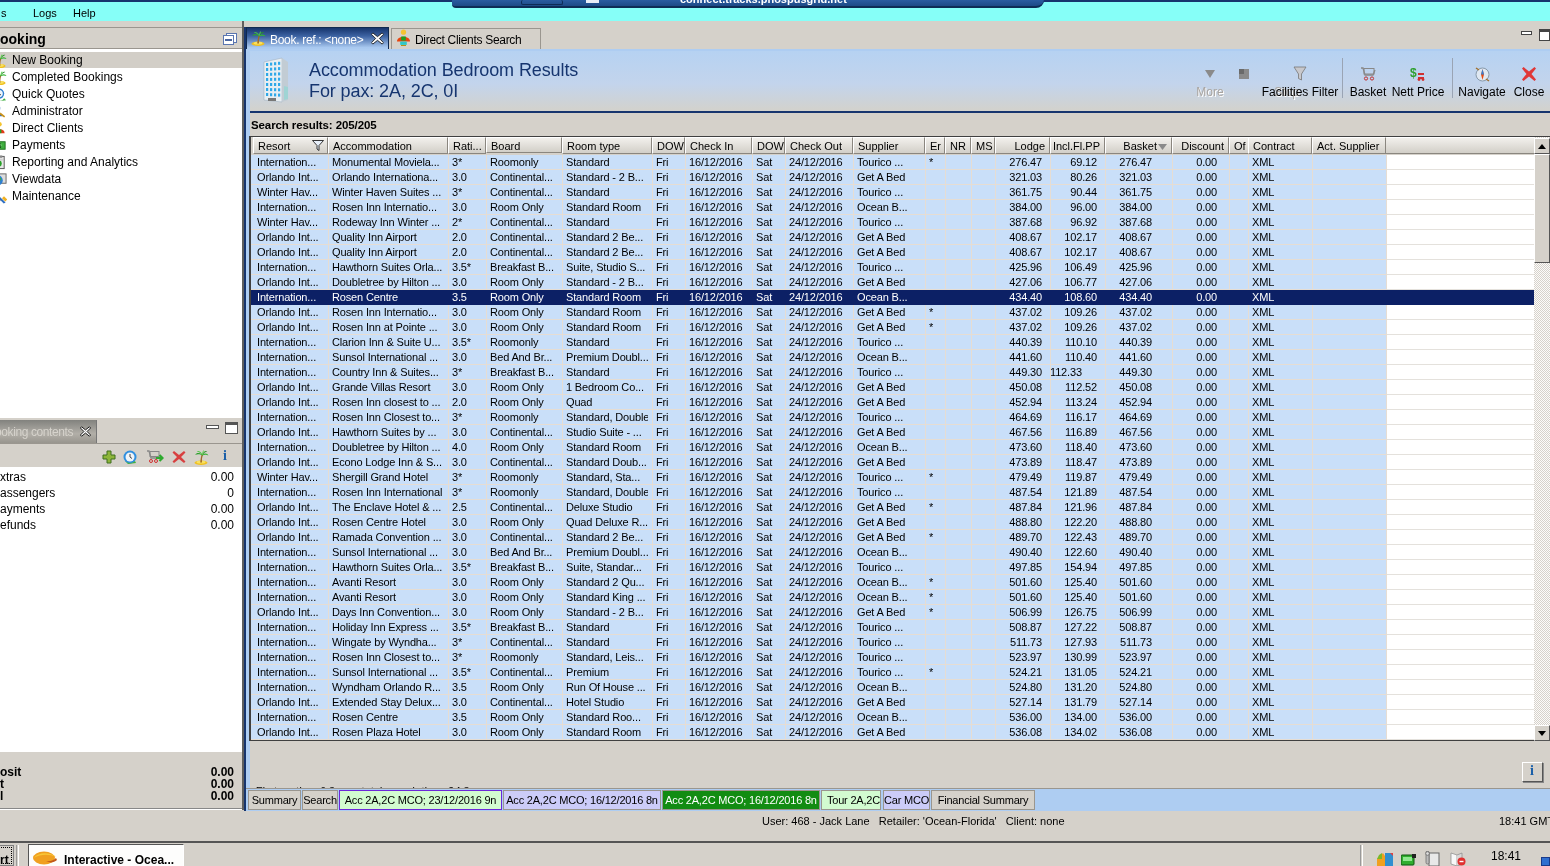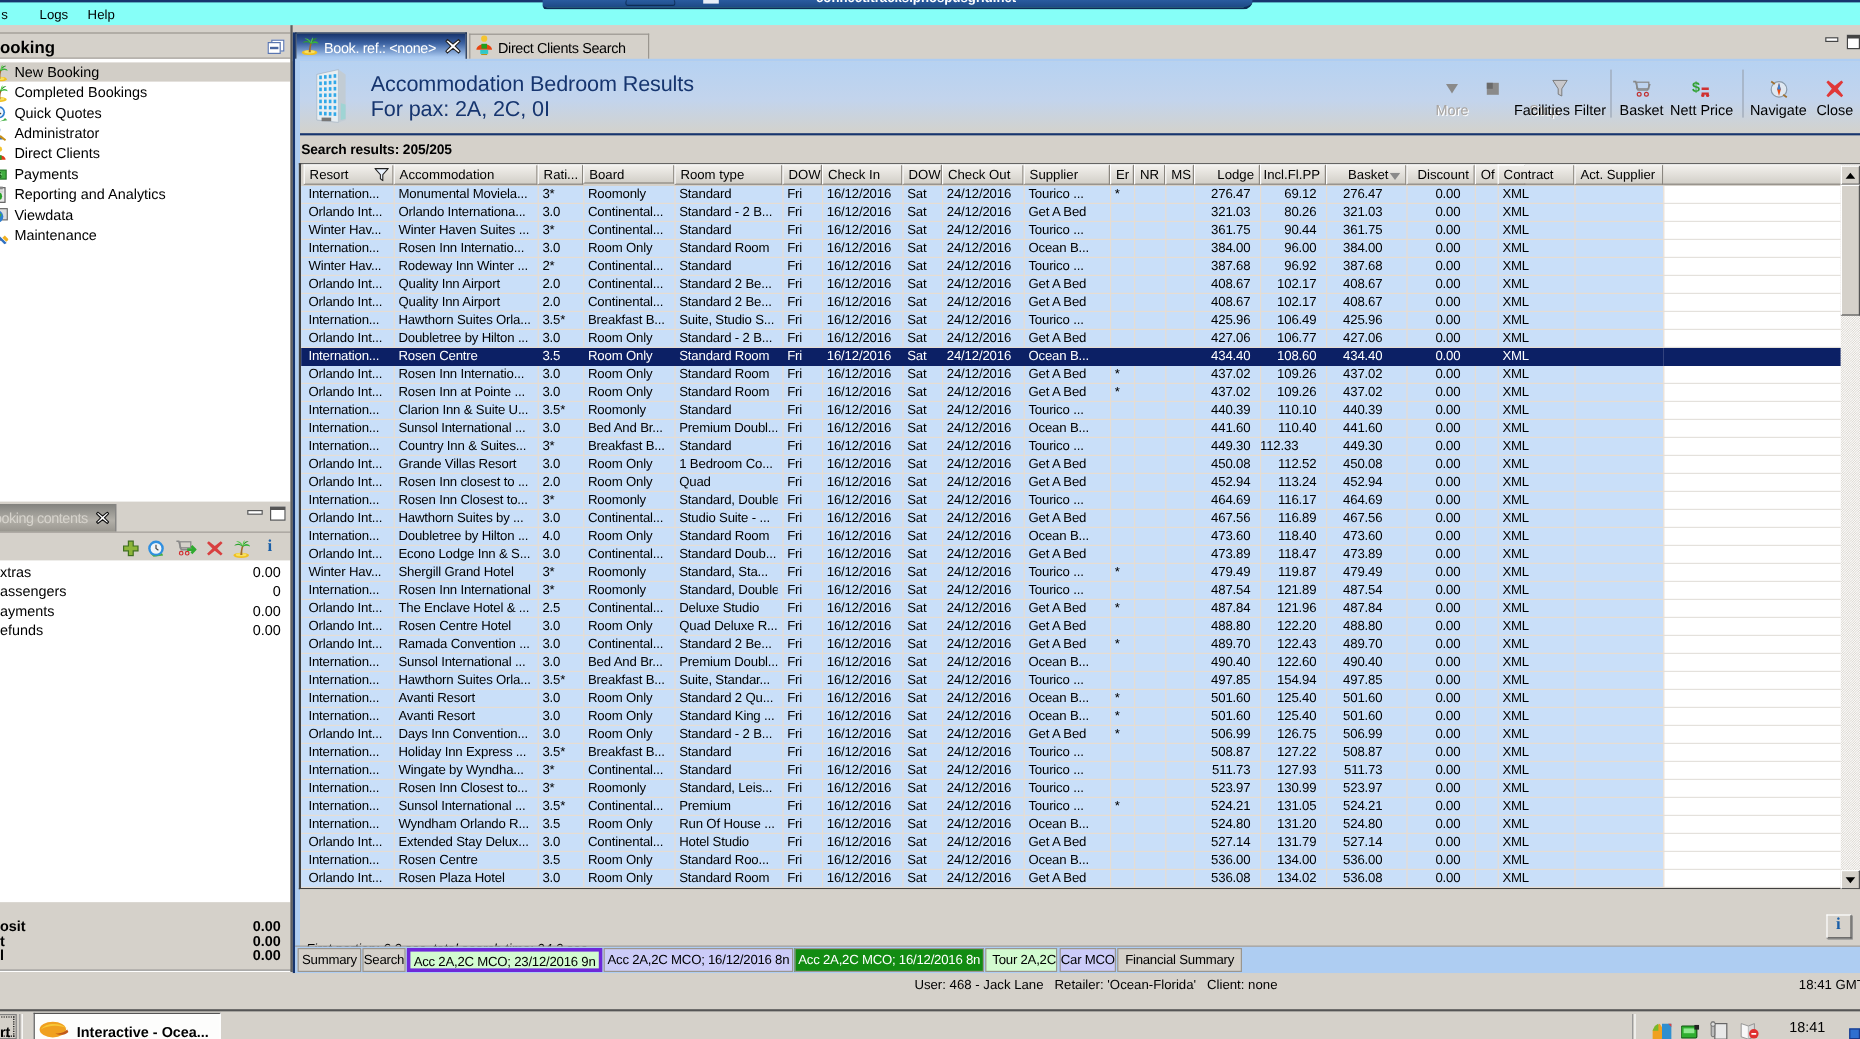--- a/index.html
+++ b/index.html
@@ -1111,21 +1111,21 @@
 <div class="abs" style="left:1534px;top:725px;width:16px;height:16px;background:#d5d1ca;border:1px solid #fff;border-right-color:#555;border-bottom-color:#555;"></div>
 <div class="abs" style="left:1538px;top:731px;width:0;height:0;border-left:4px solid transparent;border-right:4px solid transparent;border-top:5px solid #000;"></div>
 <div class="abs" style="left:250px;top:741px;width:1300px;height:48px;background:#d5d1ca;"></div>
 <div class="abs" style="left:255px;top:785px;font-size:11px;color:#000;font-style:italic;">First portion: 6.3 sec, total search time: 24.3 sec</div>
 <div class="abs" style="left:1522px;top:762px;width:21px;height:20px;background:#d5d1ca;border:1px solid #fff;border-right-color:#555;border-bottom-color:#555;box-shadow:1px 1px 0 #888;"></div>
 <div class="abs" style="left:1530px;top:763px;font-size:14px;font-weight:bold;color:#1a5fa8;font-family:'Liberation Serif',serif;">i</div>
 <div class="abs" style="left:246px;top:788px;width:1304px;height:1px;background:#9a968f;"></div>
 <div class="abs" style="left:246px;top:789px;width:1304px;height:22px;background:#aecdf2;"></div>
 <div class="abs" style="left:248px;top:790px;width:53px;height:20px;background:#d5d1ca;border:1px solid #9a968f;font-size:11px;line-height:19px;text-align:center;color:#000;overflow:hidden;white-space:nowrap;letter-spacing:-0.2px;">Summary</div>
 <div class="abs" style="left:302px;top:790px;width:36px;height:20px;background:#d5d1ca;border:1px solid #9a968f;font-size:11px;line-height:19px;text-align:center;color:#000;overflow:hidden;white-space:nowrap;letter-spacing:-0.2px;">Search</div>
-<div class="abs" style="left:339px;top:790px;width:163px;height:20px;background:#d2fbd0;border:3px solid #6d28d9;font-size:11px;line-height:19px;text-align:center;color:#000;overflow:hidden;white-space:nowrap;letter-spacing:-0.2px;">Acc 2A,2C MCO; 23/12/2016 9n</div>
+<div class="abs" style="left:339px;top:790px;width:163px;height:20px;background:#d2fbd0;border:1px solid #6d28d9;font-size:11px;line-height:19px;text-align:center;color:#000;overflow:hidden;white-space:nowrap;letter-spacing:-0.2px;">Acc 2A,2C MCO; 23/12/2016 9n</div>
 <div class="abs" style="left:503px;top:790px;width:158px;height:20px;background:#ccccf8;border:1px solid #9a968f;font-size:11px;line-height:19px;text-align:center;color:#000;overflow:hidden;white-space:nowrap;letter-spacing:-0.2px;">Acc 2A,2C MCO; 16/12/2016 8n</div>
 <div class="abs" style="left:662px;top:790px;width:158px;height:20px;background:#128c12;border:1px solid #9a968f;font-size:11px;line-height:19px;text-align:center;color:#fff;overflow:hidden;white-space:nowrap;letter-spacing:-0.2px;">Acc 2A,2C MCO; 16/12/2016 8n</div>
 <div class="abs" style="left:821px;top:790px;width:60px;height:20px;background:#d2fbd0;border:1px solid #9a968f;font-size:11px;line-height:19px;text-align:right;color:#000;overflow:hidden;white-space:nowrap;letter-spacing:-0.2px;">Tour 2A,2C</div>
 <div class="abs" style="left:883px;top:790px;width:47px;height:20px;background:#ccccf8;border:1px solid #9a968f;font-size:11px;line-height:19px;text-align:center;color:#000;overflow:hidden;white-space:nowrap;letter-spacing:-0.2px;">Car MCO</div>
 <div class="abs" style="left:931px;top:790px;width:104px;height:20px;background:#d5d1ca;border:1px solid #9a968f;font-size:11px;line-height:19px;text-align:center;color:#000;overflow:hidden;white-space:nowrap;letter-spacing:-0.2px;">Financial Summary</div>
 <div class="abs" style="left:244px;top:811px;width:1306px;height:20px;background:#d5d1ca;"></div>
 <div class="abs" style="left:762px;top:815px;font-size:11px;color:#000;white-space:nowrap;">User: 468 - Jack Lane&nbsp;&nbsp;&nbsp;Retailer: 'Ocean-Florida'&nbsp;&nbsp;&nbsp;Client: none</div>
 <div class="abs" style="left:1499px;top:815px;font-size:11px;color:#000;white-space:nowrap;">18:41 GMT</div>
 <div class="abs" style="left:0;top:841px;width:1550px;height:2px;background:#555;"></div>
 <div class="abs" style="left:0;top:843px;width:1550px;height:23px;background:#d5d1ca;"></div>

